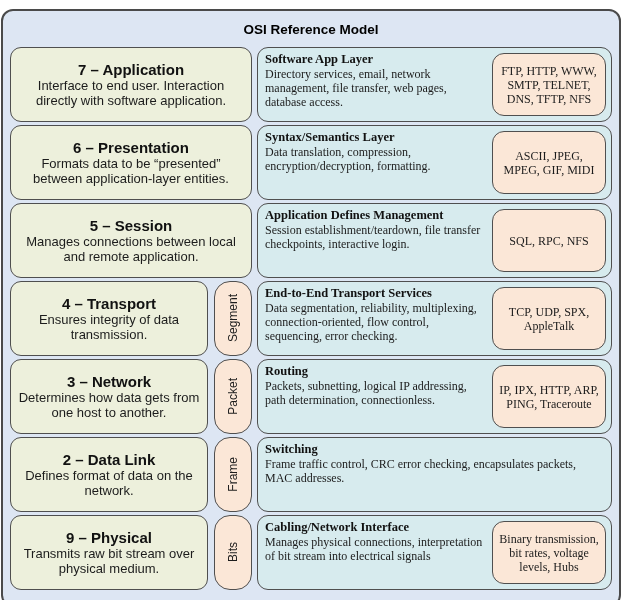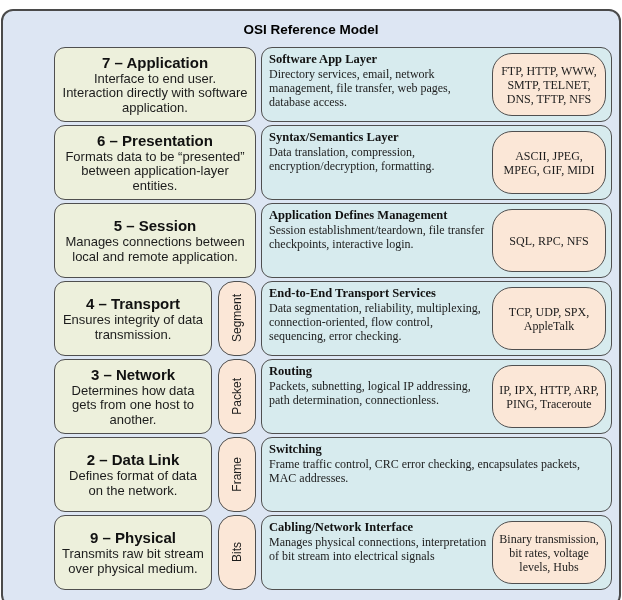--- a/index.html
+++ b/index.html
@@ -20,21 +20,21 @@
   .titlebar {
     height: 36px;
     display: flex; align-items: center; justify-content: center;
     font-size: 13.5px; font-weight: bold; color: #000000;
   }
   .rows {
     padding: 0 7px 6px 7px;
     display: flex; flex-direction: column; gap: 3px;
   }
   .row { display: flex; gap: 5px; height: 75px; }
-  .leftzone { width: 202px; display: flex; gap: 6px; flex: none; margin-left: 44px; }
+  .leftzone { width: 242px; display: flex; gap: 6px; flex: none; }
   .leftbox {
     flex: 1;
     background: #edf0dc;
     border: 1.5px solid #4f4f4f;
     border-radius: 11px;
     display: flex; flex-direction: column; justify-content: center;
     text-align: center;
     padding: 2px 7px;
   }
   .lname { font-size: 15px; font-weight: bold; line-height: 18px; }
@@ -63,21 +63,21 @@
   }
   .midtext { flex: 1; padding-top: 1px; }
   .mtitle { font-size: 12.5px; font-weight: bold; line-height: 14.5px; }
   .mdesc  { font-size: 12px; line-height: 14px; color: #1c1c1c; }
   .protobox {
     width: 114px; flex: none;
     align-self: stretch;
     margin: 2px 0;
     background: #fbe7d7;
     border: 1.5px solid #4f4f4f;
-    border-radius: 20px;
+    border-radius: 12px;
     display: flex; align-items: center; justify-content: center;
     text-align: center;
     padding: 1px 5px;
     font-size: 12px; line-height: 14px; color: #1c1c1c;
   }
 </style>
 </head>
 <body>
 
 <div class="frame">

